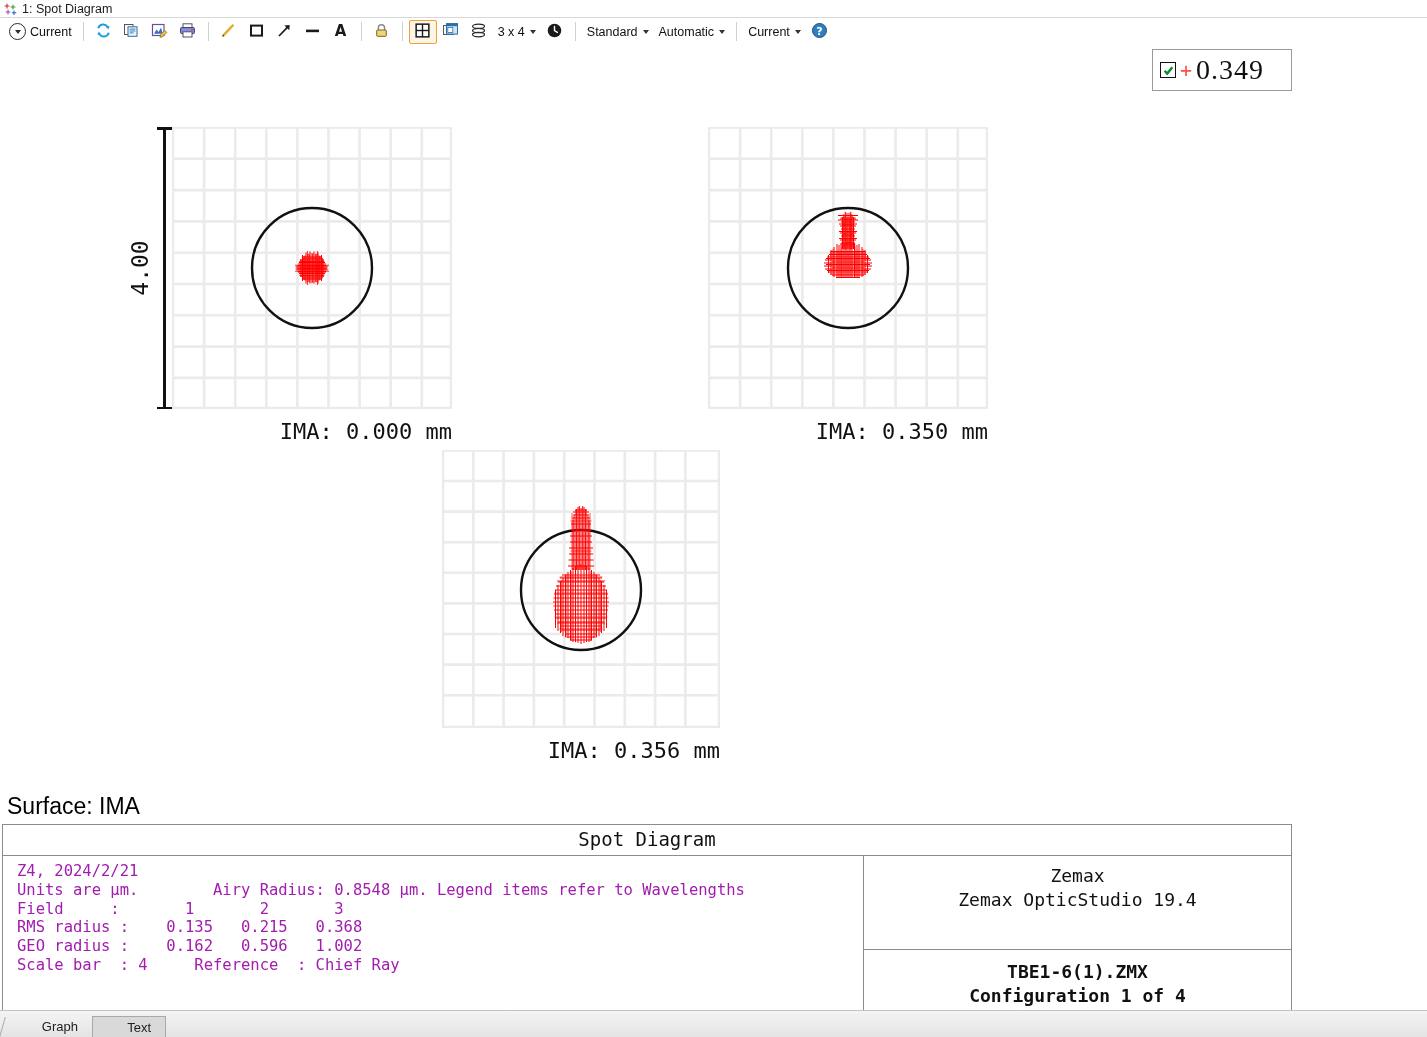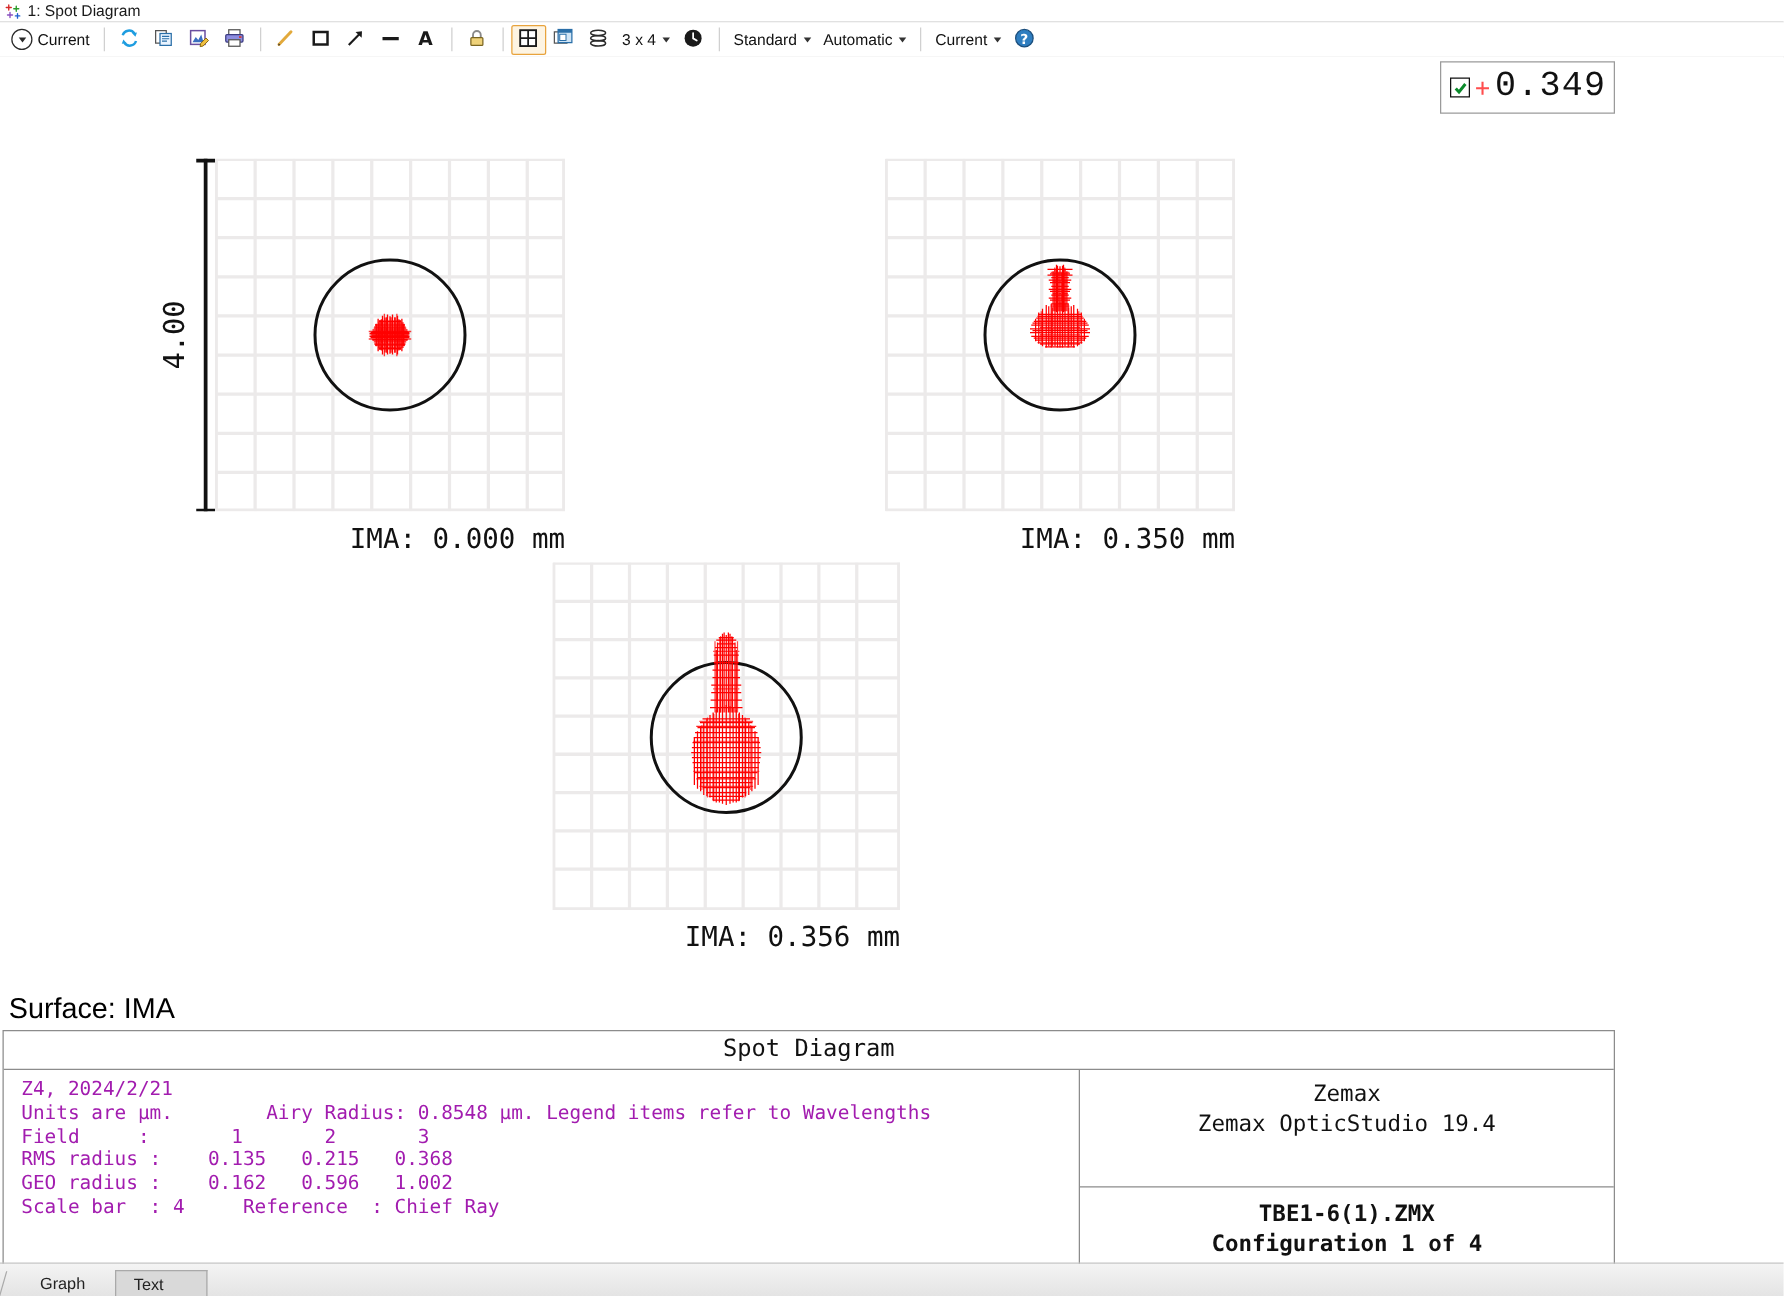--- a/index.html
+++ b/index.html
@@ -95,21 +95,21 @@
     background:#ffffff;border:1.6px solid #111;
     display:inline-flex;align-items:center;justify-content:center;
     flex:0 0 auto;margin-right:4px;
   }
   .legend-check svg{display:block;}
   .legend-plus{
     color:#ff4d4d;font-family:"DejaVu Sans Mono",monospace;
     font-size:20px;line-height:1;margin-right:4px;flex:0 0 auto;
   }
   .legend-val{
-    font-family:Liberation Mono, monospace;
+    font-family:Liberation Serif, serif;
     font-size:28px;line-height:1;letter-spacing:1px;color:#111;
   }
 
   
   .panel{position:absolute;}
   .grid{
     position:absolute;left:0;top:0;
     background:#ffffff;
     box-sizing:border-box;
   }
@@ -200,21 +200,21 @@
   .tabbar .slant{
     width:18px;height:22px;flex:0 0 auto;position:relative;
   }
   .tabbar .slant:after{
     content:"";position:absolute;left:2px;bottom:0;width:15px;height:20px;
     border-left:1px solid #a9a9a9;
     transform:skewX(-16deg);
   }
   .tab{
     height:21px;min-width:74px;
-    display:flex;align-items:center;justify-content:flex-start;
+    display:flex;align-items:center;justify-content:flex-end;
     font-size:13px;color:#222;
     padding:0 14px;box-sizing:border-box;
     cursor:default;
   }
   .tab.active{
     background:#d9d9d9;
     border:1px solid #a9a9a9;
     border-bottom:none;
   }
   .tab.inactive{background:transparent;}

